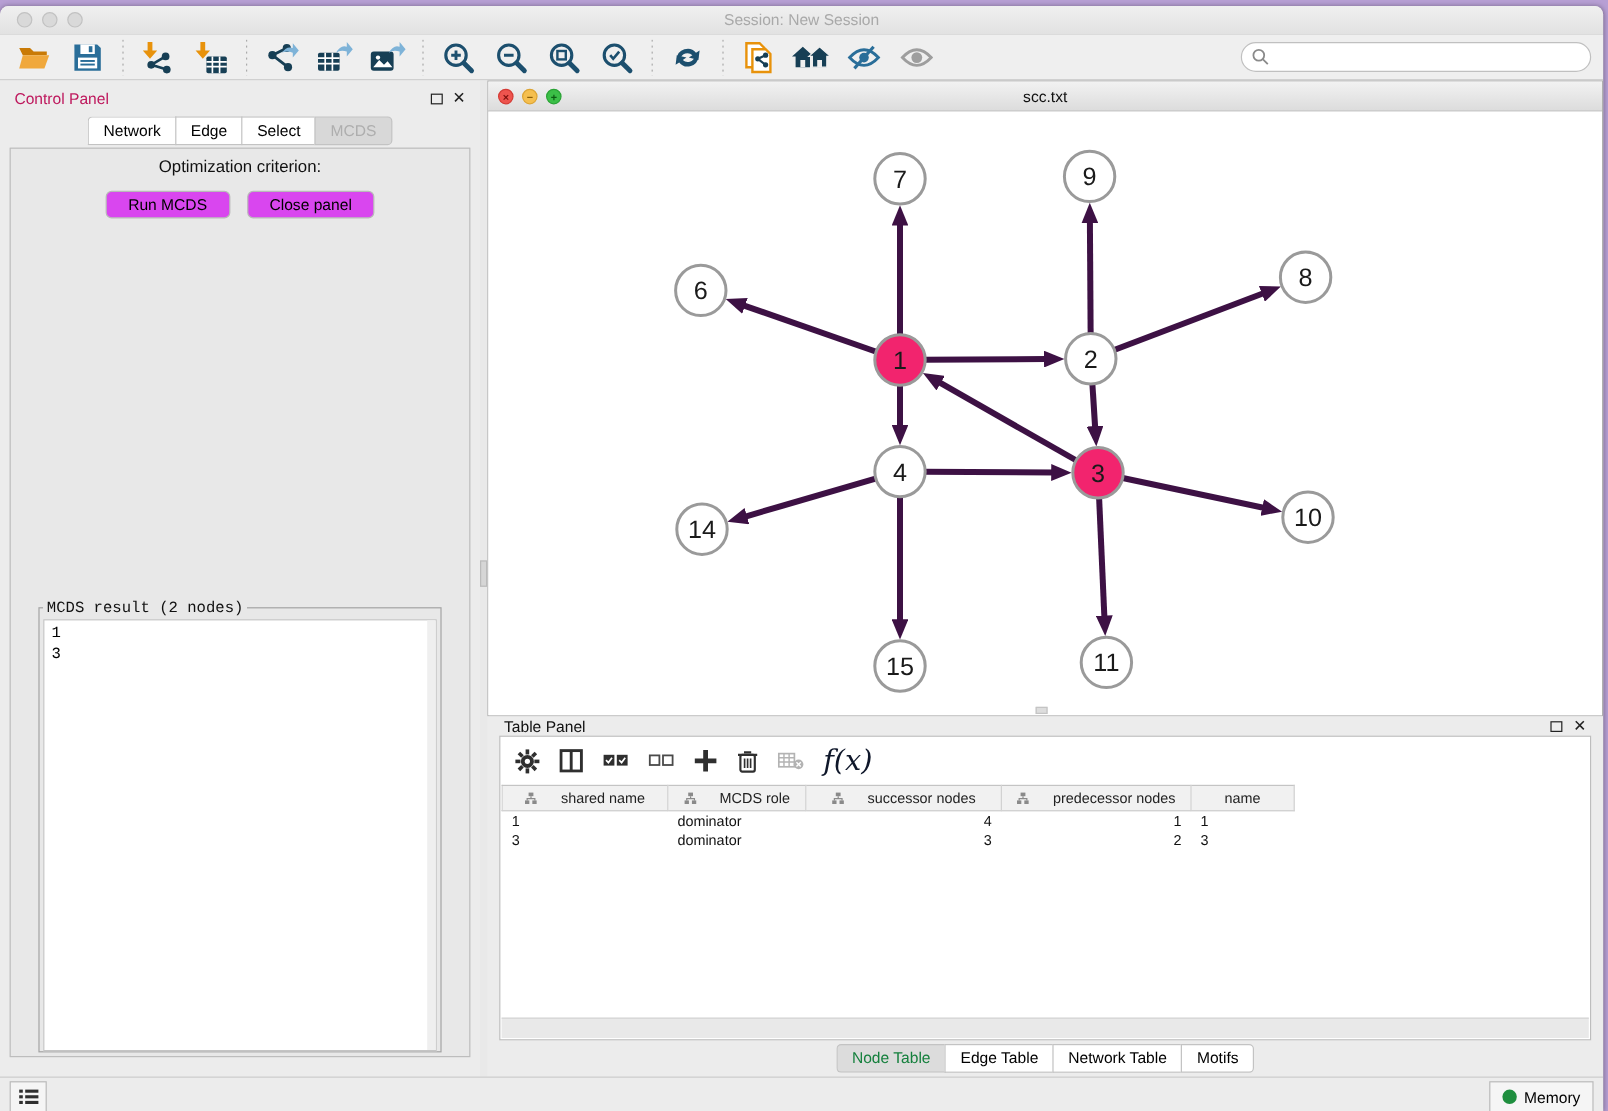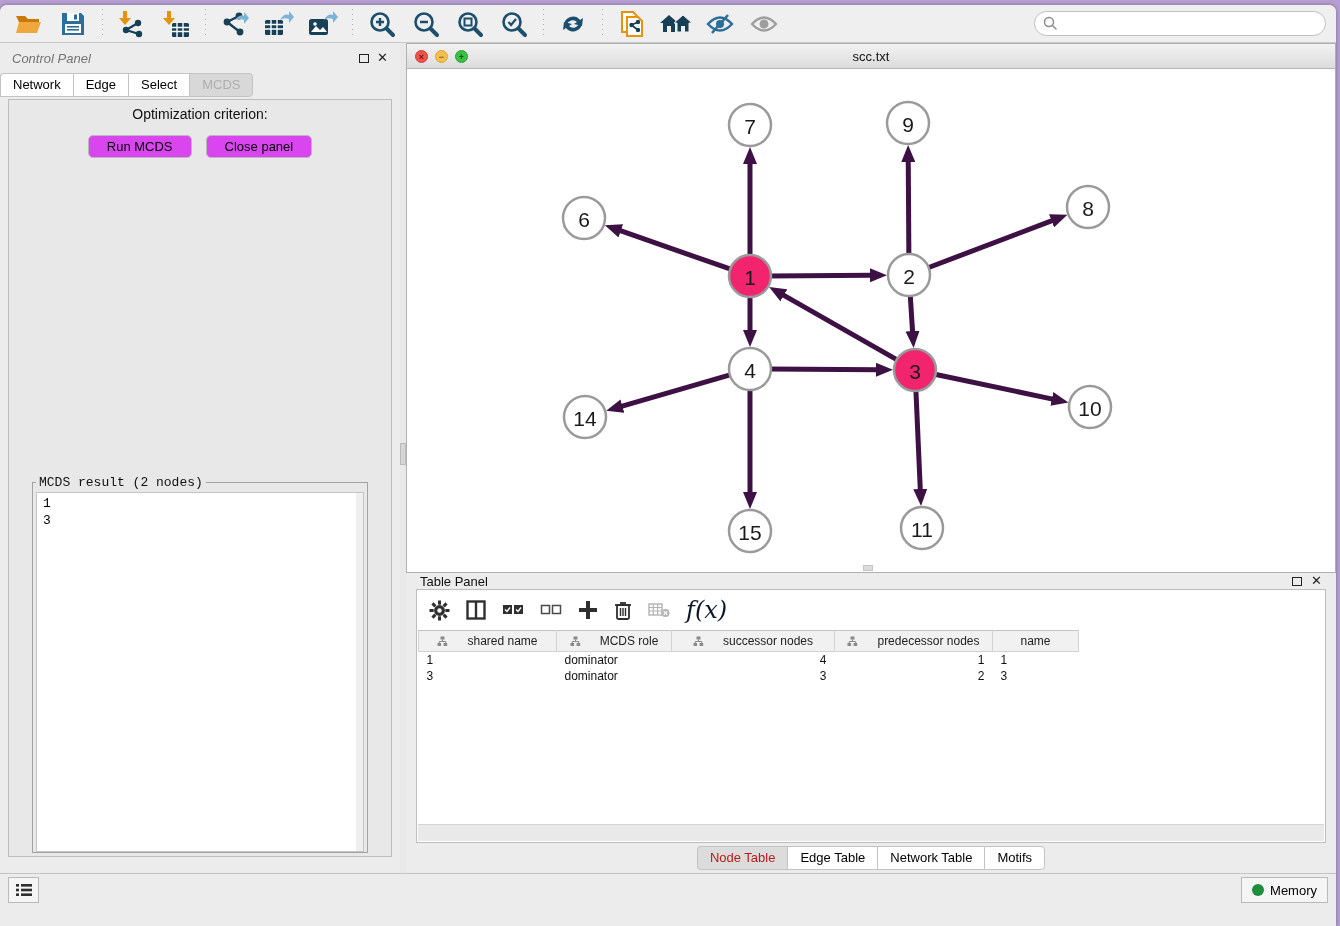--- a/index.html
+++ b/index.html
@@ -31,25 +31,25 @@
   .search-input { width:292px; height:25px; border:1px solid #c0c0c0; border-radius:13px;
     background:#fff; padding:0 10px 0 28px; font-size:13px; outline:none; }
   .search-icon { position:absolute; left:9px; top:5px; color:#8a8a8a; }
 
   
   .main { position:relative; display:flex; height:830px; }
 
   
   .control-panel { width:400px; background:#ececec; display:flex; flex-direction:column; }
   .panel-head { height:30px; display:flex; align-items:center; padding:0 12px; }
-  .panel-head .ph-title { font-size:13px; color:#737373;font-style:italic; }
+  .panel-head .ph-title { font-size:13px; color:#be185d; }
   .panel-head .ph-icons { margin-left:auto; display:flex; gap:8px; align-items:center; }
   .float-glyph { width:10px; height:9px; border:1.5px solid #222; display:inline-block; }
   .close-glyph { font-size:13px; font-weight:bold; color:#222; line-height:10px; }
-  .cp-tabs { display:flex; }
+  .cp-tabs { display:flex; justify-content:center; }
   .cp-tab { font-size:13px; padding:3px 12px 4px; background:#fff; border:1px solid #c3c3c3;
     border-right:none; color:#000; cursor:pointer; }
   .cp-tab:first-child { border-top-left-radius:4px; }
   .cp-tab:last-child { border-right:1px solid #c3c3c3; border-top-right-radius:4px;
     border-bottom-right-radius:4px; }
   .cp-tab.disabled-selected { background:#d8d8d8; color:#aeaeae; }
   .cp-body { margin:2px 8px 16px; flex:1; background:#e8e8e8; border:1px solid #bdbdbd;
     display:flex; flex-direction:column; }
   .crit-label { text-align:center; font-size:14px; margin-top:6px; color:#111; }
   .crit-select { margin:9px auto 0; width:310px; height:23px; background:#fff;
@@ -112,38 +112,46 @@
   table.data td { height:16px; padding:0 8px; color:#111; }
   td.num { text-align:right; padding-right:22px; }
   .tp-hscroll { position:absolute; left:1px; right:1px; bottom:1px; height:17px;
     background:#e9e9e9; border-top:1px solid #d4d4d4; }
   .tp-tabs { height:30px; display:flex; justify-content:center; align-items:center; }
   .tp-tab { font-size:13px; padding:3px 12px 4px; background:#fff; border:1px solid #c3c3c3;
     border-right:none; cursor:pointer; }
   .tp-tab:first-child { border-top-left-radius:4px; border-bottom-left-radius:4px; }
   .tp-tab:last-child { border-right:1px solid #c3c3c3; border-top-right-radius:4px;
     border-bottom-right-radius:4px; }
-  .tp-tab.disabled-selected { background:#dcdcdc; color:#b91c1c; }
+  .tp-tab.disabled-selected { background:#dcdcdc; color:#15803d; }
 
   
   .statusbar { height:33px; background:#ececec; border-top:1px solid #c4c4c4;
     display:flex; align-items:center; padding:0 8px; }
   .list-btn { width:31px; height:26px; background:#f5f5f5; border:1px solid #b9b9b9;
     display:flex; align-items:center; justify-content:center; cursor:pointer; }
   .memory-btn { margin-left:auto; height:26px; background:#f5f5f5; border:1px solid #b9b9b9;
     display:flex; align-items:center; gap:6px; padding:0 10px; font-size:13px; cursor:pointer; }
   .mem-dot { width:12px; height:12px; border-radius:50%; background:#1e8e3e; }
   svg { display:block; }
 </style>
 </head>
 <body>
 
 <div class="desktop">
   <div class="window">
 
+    <div class="titlebar">
+      <div class="traffic">
+        <span class="tl"></span>
+        <span class="tl"></span>
+        <span class="tl"></span>
+      </div>
+      <div class="win-title">Session: New Session</div>
+    </div>
 
     <div class="toolbar">
       <div class="tool-btn">
         <svg width="30" height="24" viewBox="0 0 30 24">
           <path d="M2 4 h9 l3 3 h11 v3 H5 z" fill="#c97a06"></path>
           <path d="M5 10 h22 l-4 11 H2 z" fill="#f0a83c"></path>
         </svg>
       </div>
       <div class="tool-btn">
         <svg width="26" height="26" viewBox="0 0 26 26">

